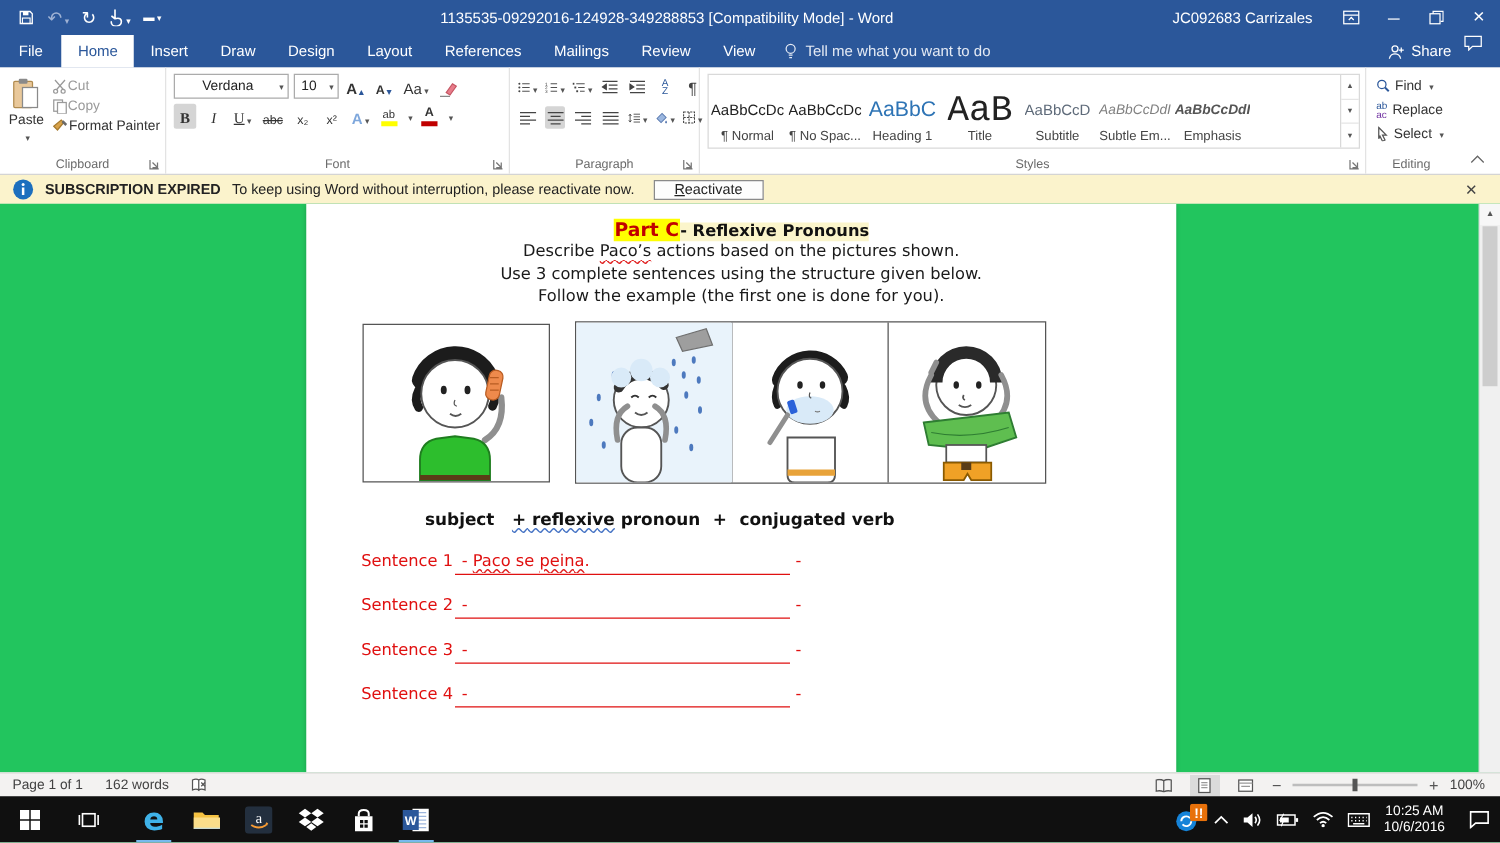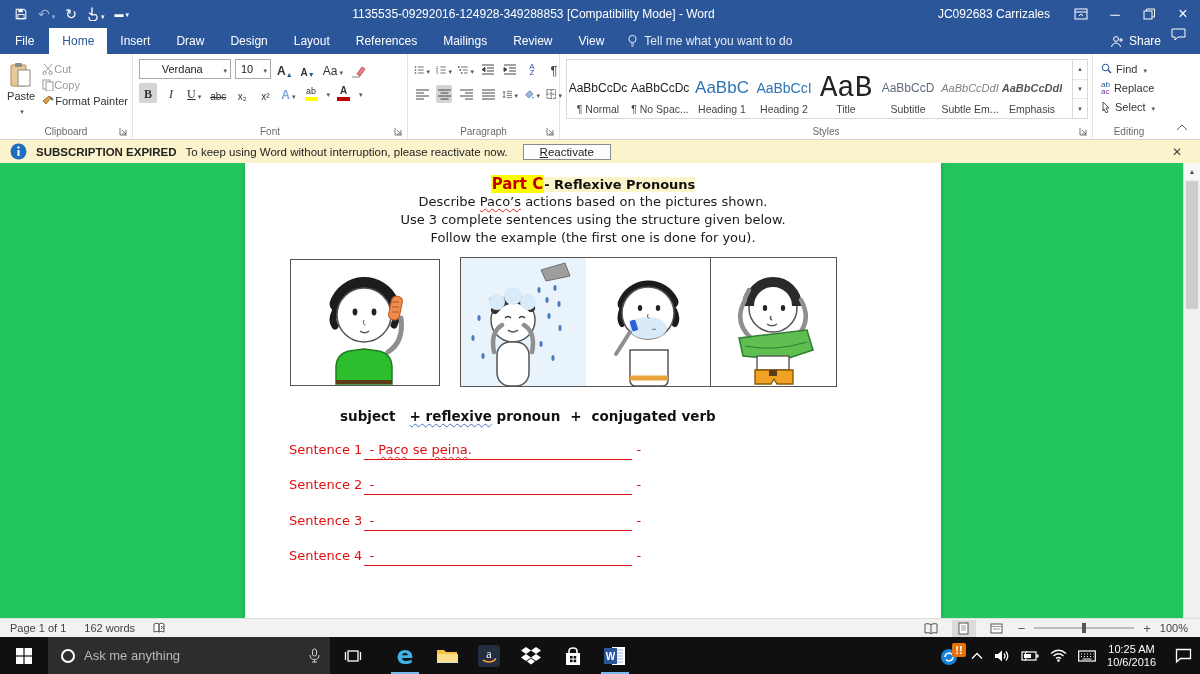--- a/index.html
+++ b/index.html
@@ -420,24 +420,20 @@
             </div>
           <div class="styleitem">
               <span class="sprev">AaBbCcDc</span>
               <span class="sname">¶ No Spac...</span>
             </div>
           <div class="styleitem">
               <span class="sprev h1">AaBbC</span>
               <span class="sname">Heading 1</span>
             </div>
           <div class="styleitem">
-              <span class="sprev h2">AaBbCcI</span>
-              <span class="sname">Heading 2</span>
-            </div>
-          <div class="styleitem">
               <span class="sprev title">AaB</span>
               <span class="sname">Title</span>
             </div>
           <div class="styleitem">
               <span class="sprev subtitle">AaBbCcD</span>
               <span class="sname">Subtitle</span>
             </div>
           <div class="styleitem">
               <span class="sprev subtle">AaBbCcDdI</span>
               <span class="sname">Subtle Em...</span>
@@ -668,30 +664,20 @@
 
   <div class="taskbar">
     <div class="startbtn">
       <svg width="16" height="16" viewBox="0 0 16 16">
           <rect x="0" y="0" width="7.4" height="7.4" fill="#fff"></rect>
           <rect x="8.6" y="0" width="7.4" height="7.4" fill="#fff"></rect>
           <rect x="0" y="8.6" width="7.4" height="7.4" fill="#fff"></rect>
           <rect x="8.6" y="8.6" width="7.4" height="7.4" fill="#fff"></rect>
         </svg>
     </div>
-    <div class="searchbox">
-      <svg width="16" height="16" viewBox="0 0 16 16">
-          <circle cx="8" cy="8" r="6" fill="none" stroke="#fff" stroke-width="2"></circle>
-        </svg>
-      <input placeholder="Ask me anything" style="">
-      <svg width="11" height="15" viewBox="0 0 11 15">
-          <rect x="3.5" y="1" width="4" height="7" rx="2" fill="none" stroke="#cfcfcf"></rect>
-          <path d="M1 7q0 4.5 4.5 4.5T10 7M5.5 11.5V14M3 14h5" fill="none" stroke="#cfcfcf"></path>
-        </svg>
-    </div>
     <div class="taskview">
       <svg width="18" height="14" viewBox="0 0 18 14">
           <rect x="4" y="2" width="10" height="10" fill="none" stroke="#fff" stroke-width="1.3"></rect>
           <path d="M1.5 3v8M16.5 3v8" stroke="#fff" stroke-width="1.3"></path>
         </svg>
     </div>
     <div class="apps">
       <div class="appbtn">
           <span class="edge-e">e</span>
           <span class="underline"></span>

